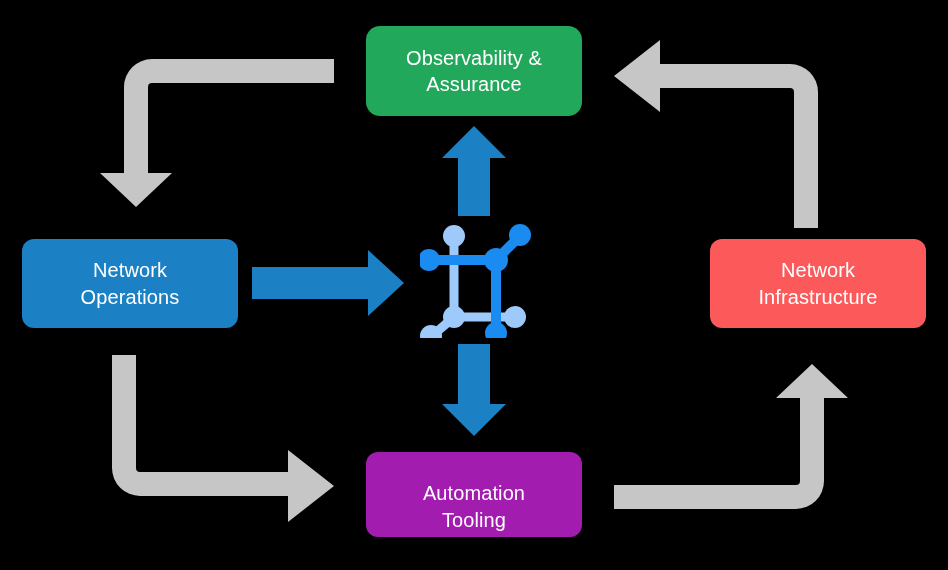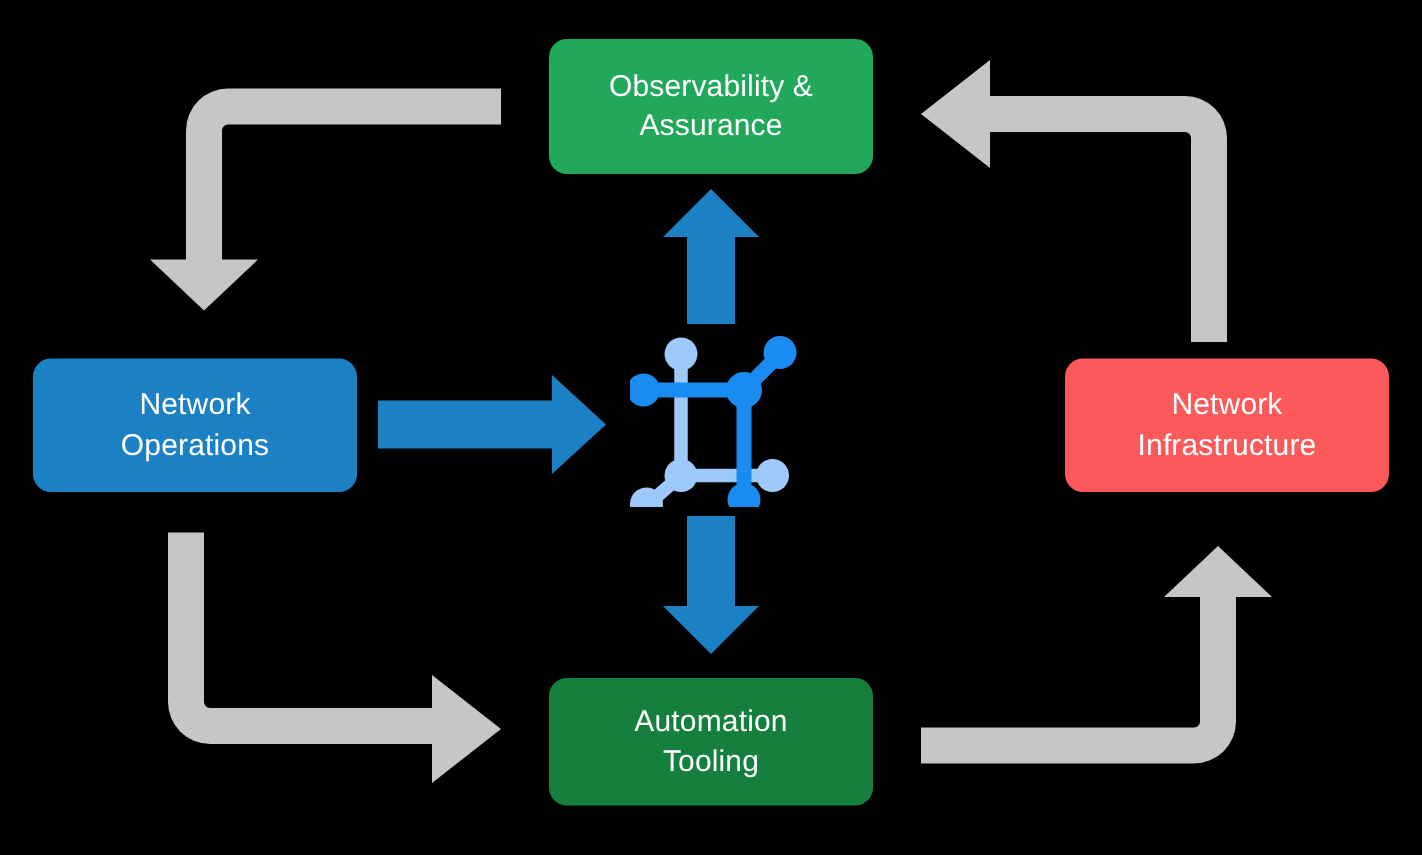--- a/index.html
+++ b/index.html
@@ -41,20 +41,21 @@
     padding: 4px 10px;
     z-index: 3;
   }
   .node-box .label {
     display: block;
     white-space: pre-line;
   }
   #box-observability {
     left: 366px; top: 26px; width: 216px; height: 90px;
     background: #22a85a;
+    border-radius: 14px;
   }
   #box-network-operations {
     left: 22px; top: 239px; width: 216px; height: 89px;
     background: #1b81c4;
   }
   #box-network-infrastructure {
     left: 710px; top: 239px; width: 216px; height: 89px;
     background: #fc5a5a;
   }
   #box-automation-tooling {
@@ -211,18 +212,18 @@
   <div class="node-box" id="box-network-operations" style="background: rgb(27, 129, 196);">
     <span class="label">Network
 Operations</span>
   </div>
 
   <div class="node-box" id="box-network-infrastructure" style="background: rgb(252, 90, 90);">
     <span class="label">Network
 Infrastructure</span>
   </div>
 
-  <div class="node-box" id="box-automation-tooling" style="background: #15803d;">
+  <div class="node-box" id="box-automation-tooling" style="background: #a21caf; align-items: flex-end;">
     <span class="label">Automation
 Tooling</span>
   </div>
 
 </div>
 
 </body></html>

